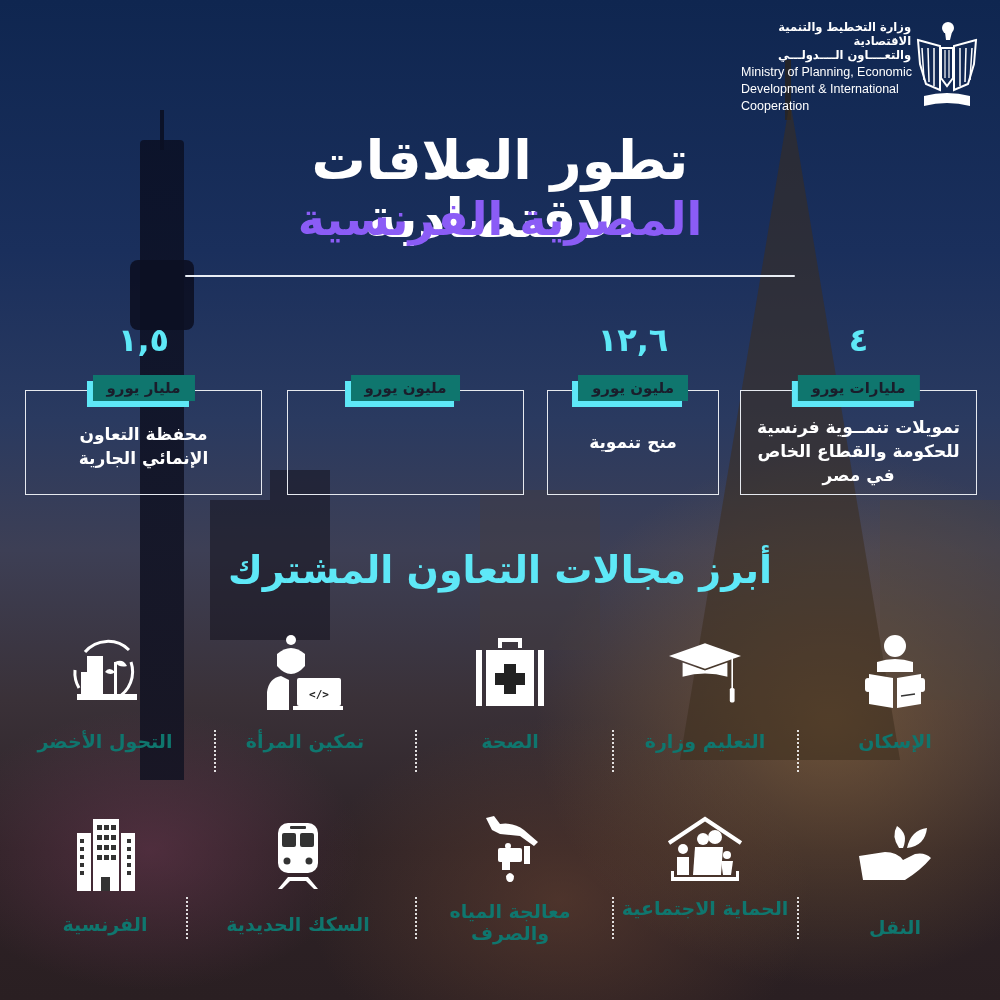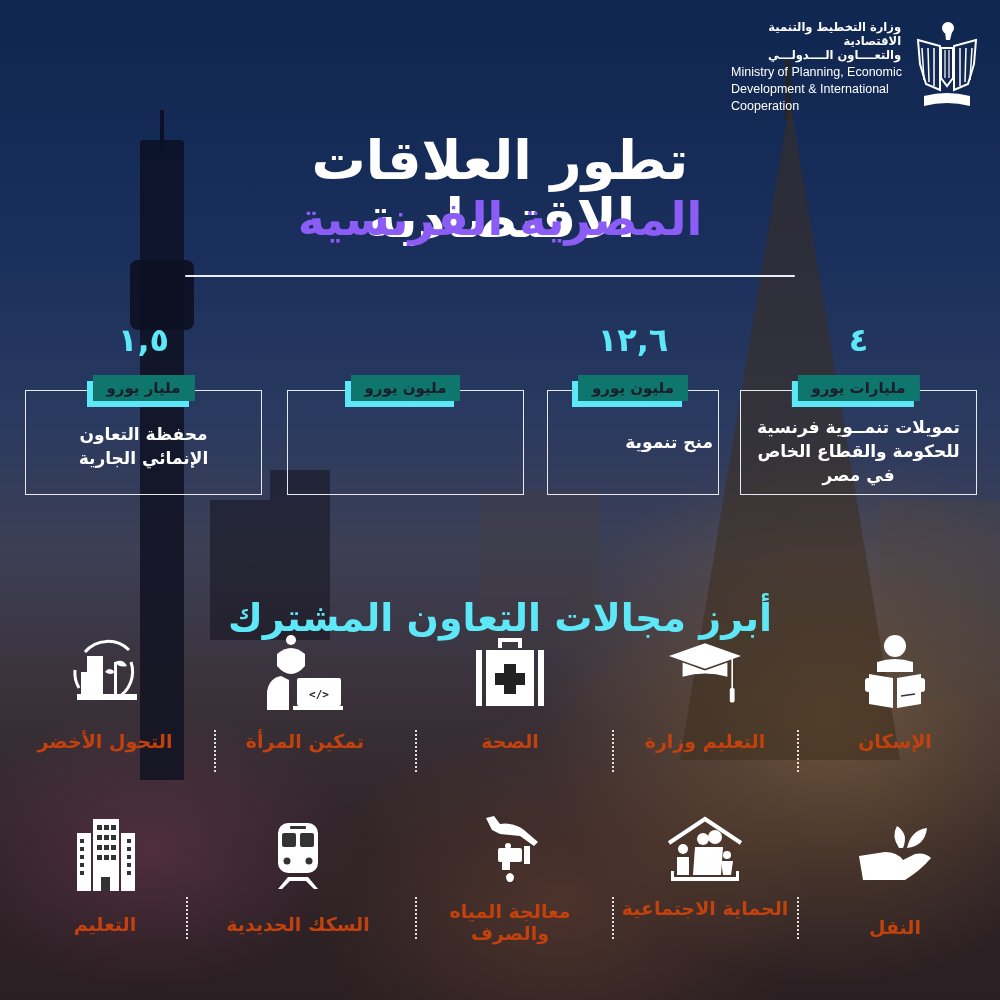--- a/index.html
+++ b/index.html
@@ -20,21 +20,21 @@
     background: linear-gradient(180deg, rgba(10,15,35,0.85), rgba(20,20,35,0.9)); border-radius: 4px 4px 0 0; }
   .cairo-tower::before { content:""; position:absolute; left:-10px; top:120px; width:64px; height:70px; background: rgba(12,16,34,0.9); border-radius: 8px; }
   .cairo-spire { left: 160px; top: 110px; width: 4px; height: 40px; background: rgba(10,15,35,0.9); }
   .eiffel { left: 740px; top: 100px; width: 0; height: 0;
     border-left: 110px solid transparent; border-right: 110px solid transparent;
     border-bottom: 660px solid rgba(60,45,30,0.55); transform: translateX(-60px); }
   .eiffel-top { left: 785px; top: 60px; width: 6px; height: 60px; background: rgba(40,35,30,0.8); }
   .bld { background: rgba(20,18,30,0.55); }
 
   
-  .logo { position: absolute; top: 20px; right: 18px; display: flex; flex-direction: row; align-items: flex-start; gap: 10px; }
+  .logo { position: absolute; top: 20px; right: 18px; display: flex; flex-direction: row; align-items: flex-start; }
   .emblem { width: 70px; height: 92px; }
   .ministry-text { display: flex; flex-direction: column; align-items: flex-start; direction: ltr; text-align: left; }
   .ministry-ar { font-size: 11.5px; font-weight: bold; direction: rtl; text-align: right; line-height: 14px; width: 170px; }
   .ministry-en { font-family: "Liberation Sans", sans-serif; font-size: 12.5px; line-height: 13px; margin-top: 4px; }
 
   
   .title1 { position: absolute; top: 132px; left: 180px; width: 640px; text-align: center;
     font-size: 54px; font-weight: bold; color: #ffffff; line-height: 58px; }
   .title2 { position: absolute; top: 190px; left: 180px; width: 640px; text-align: center;
     font-size: 46px; font-weight: bold; color: #8b5cf6; line-height: 58px; }
@@ -43,26 +43,26 @@
   
   .stat { position: absolute; top: 310px; height: 185px; }
   .stat-value { position: absolute; top: 0; left: 0; right: 0; text-align: center; font-size: 32px; font-weight: bold; color: #5ee8f7; line-height: 60px; direction: rtl; }
   .stat-box { position: absolute; top: 80px; left: 0; right: 0; bottom: 0; border: 1.5px solid #e6e9ef; }
   .stat-unit-wrap { position: absolute; top: 65px; left: 50%; transform: translateX(-50%); }
   .stat-unit-shadow { position: absolute; left: -6px; top: 6px; right: 6px; bottom: -6px; background: #5ee8f7; }
   .stat-unit { position: relative; background: #0f766e; color: #1a1d2b; font-size: 15px; font-weight: bold; padding: 3px 14px; white-space: nowrap; line-height: 20px; }
   .stat-desc { position: absolute; top: 105px; left: 6px; right: 6px; text-align: center; font-size: 17px; font-weight: bold; line-height: 24px; color: #ffffff; }
 
   
-  .section-title { position: absolute; top: 542px; left: 100px; width: 800px; text-align: center; font-size: 38px; font-weight: bold; color: #5ee8f7; line-height: 56px; margin-top: 48px; }
+  .section-title { position: absolute; top: 542px; left: 100px; width: 800px; text-align: center; font-size: 38px; font-weight: bold; color: #5ee8f7; line-height: 56px; }
 
   
   .area { position: absolute; width: 170px; text-align: center; }
   .area-icon { width: 80px; height: 80px; margin: 0 auto; display: block; }
-  .area-label { display: block; font-size: 19px; font-weight: bold; line-height: 22px; color: #c2410c; margin-top: 18px; }
+  .area-label { display: block; font-size: 19px; font-weight: bold; line-height: 22px; color: #0f766e; margin-top: 18px; }
   .divider { position: absolute; width: 0; height: 42px; border-left: 2px dotted rgba(255,255,255,0.85); }
 </style>
 </head>
 <body>
 
 <div class="sil cairo-spire"></div>
 <div class="sil cairo-tower"></div>
 <div class="sil eiffel-top"></div>
 <div class="sil eiffel"></div>
 <div class="sil bld" style="left:210px;top:500px;width:60px;height:140px;"></div>
@@ -112,21 +112,21 @@
   <div class="stat-desc">تمويلات تنمــوية فرنسية للحكومة والقطاع الخاص في مصر</div>
 </div>
 
 <div class="stat" style="left:547px;width:172px;">
   <div class="stat-value">١٢,٦</div>
   <div class="stat-box"></div>
   <div class="stat-unit-wrap">
     <div class="stat-unit-shadow"></div>
     <div class="stat-unit">مليون يورو</div>
   </div>
-  <div class="stat-desc" style="top:120px;text-align:right;">منح تنموية</div>
+  <div class="stat-desc" style="top:120px;">منح تنموية</div>
 </div>
 
 <div class="stat" style="left:287px;width:237px;">
   <div class="stat-box"></div>
   <div class="stat-unit-wrap">
     <div class="stat-unit-shadow"></div>
     <div class="stat-unit">مليون يورو</div>
   </div>
 </div>
 
@@ -316,14 +316,14 @@
         <rect x="15" y="40" width="4" height="4"></rect>
         <rect x="15" y="48" width="4" height="4"></rect>
         <rect x="15" y="56" width="4" height="4"></rect>
       <rect x="62" y="24" width="4" height="4"></rect>
         <rect x="62" y="32" width="4" height="4"></rect>
         <rect x="62" y="40" width="4" height="4"></rect>
         <rect x="62" y="48" width="4" height="4"></rect>
         <rect x="62" y="56" width="4" height="4"></rect>
     </g>
   </svg>
-  <span class="area-label">التعليم</span>
+  <span class="area-label">الفرنسية</span>
 </div>
 
 </body></html>

